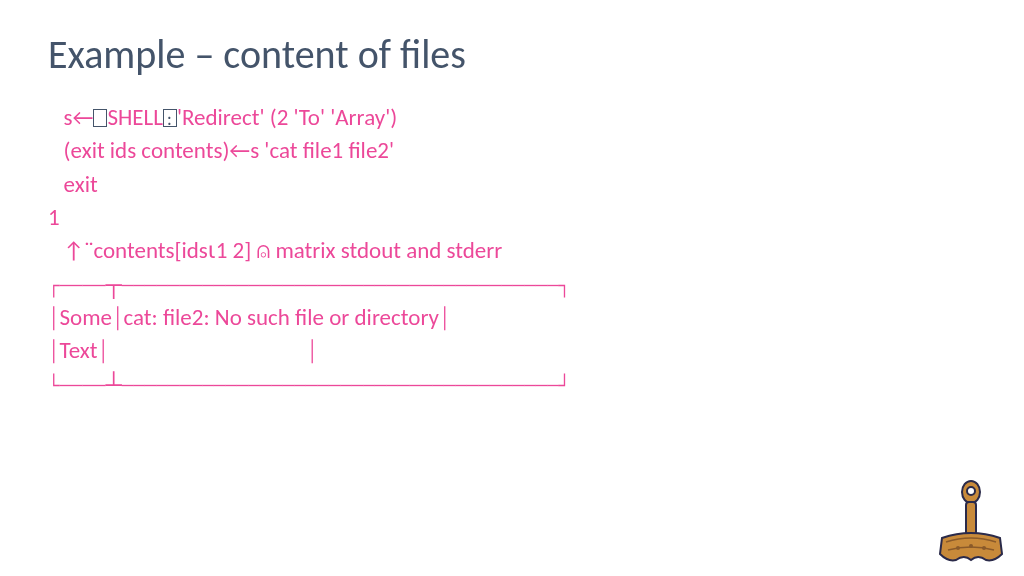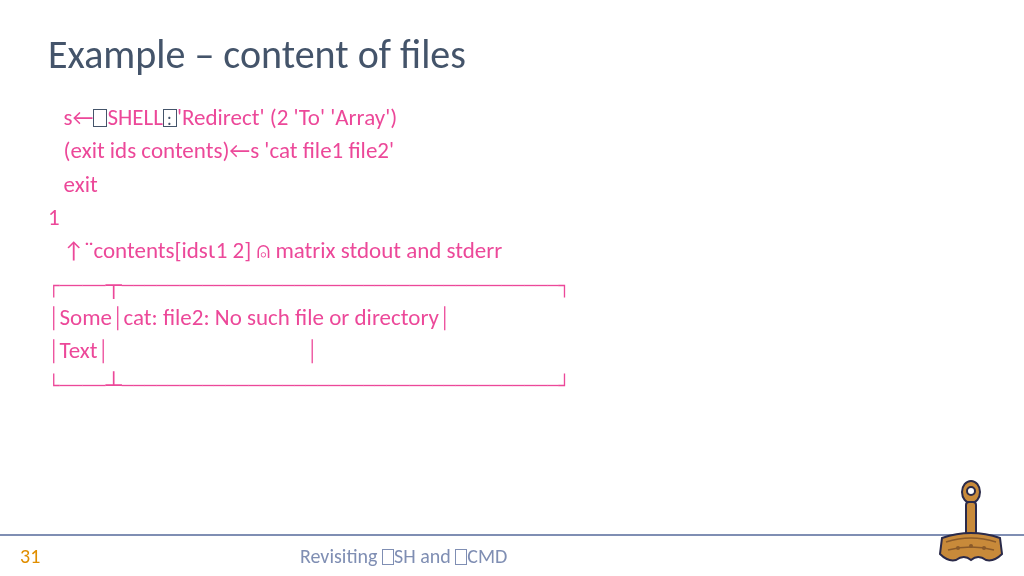--- a/index.html
+++ b/index.html
@@ -102,28 +102,20 @@
   <div class="content codeblock"><span><span>   s←</span><span class="quad"></span><span>SHELL</span><span class="quad-colon"></span><span>'Redirect' (2 'To' 'Array')</span></span>
 <span>   (exit ids contents)←s 'cat file1 file2'</span>
 <span>   exit</span>
 <span>1</span>
 <span>   ↑¨contents[ids⍳1 2] ⍝ matrix stdout and stderr</span>
 <span>┌────┬──────────────────────────────────────┐</span>
 <span>│Some│cat: file2: No such file or directory│</span>
 <span>│Text│                                      │</span>
 <span>└────┴──────────────────────────────────────┘</span></div>
 
-  <div class="footer">
-    <div class="footer-inner">
-      <div class="page-num">31</div>
-      <div class="footer-title">
-        <span>Revisiting </span><span class="quad"></span><span>SH and </span><span class="quad"></span><span>CMD</span>
-      </div>
-    </div>
-  </div>
 
   <svg class="hammer" viewBox="0 0 70 90">
     <g stroke="#2a2a4a" stroke-width="2" fill="#c88a3a">
       <ellipse cx="35" cy="12" rx="9" ry="11" fill="#c88a3a"></ellipse>
       <circle cx="35" cy="11" r="4" fill="#ffffff"></circle>
       <rect x="30" y="22" width="10" height="34" rx="3" fill="#c88a3a"></rect>
       <path d="M 6 58 Q 35 48 64 58 L 66 74 Q 58 82 50 80 Q 42 74 35 80 Q 28 74 20 80 Q 12 82 4 74 Z" fill="#c88a3a"></path>
       <path d="M 10 62 Q 35 54 60 62" fill="none" stroke="#8a5a2a" stroke-width="1.5"></path>
       <path d="M 12 70 Q 35 64 58 70" fill="none" stroke="#8a5a2a" stroke-width="1.5"></path>
       <circle cx="35" cy="66" r="2" fill="#8a5a2a" stroke="none"></circle>

